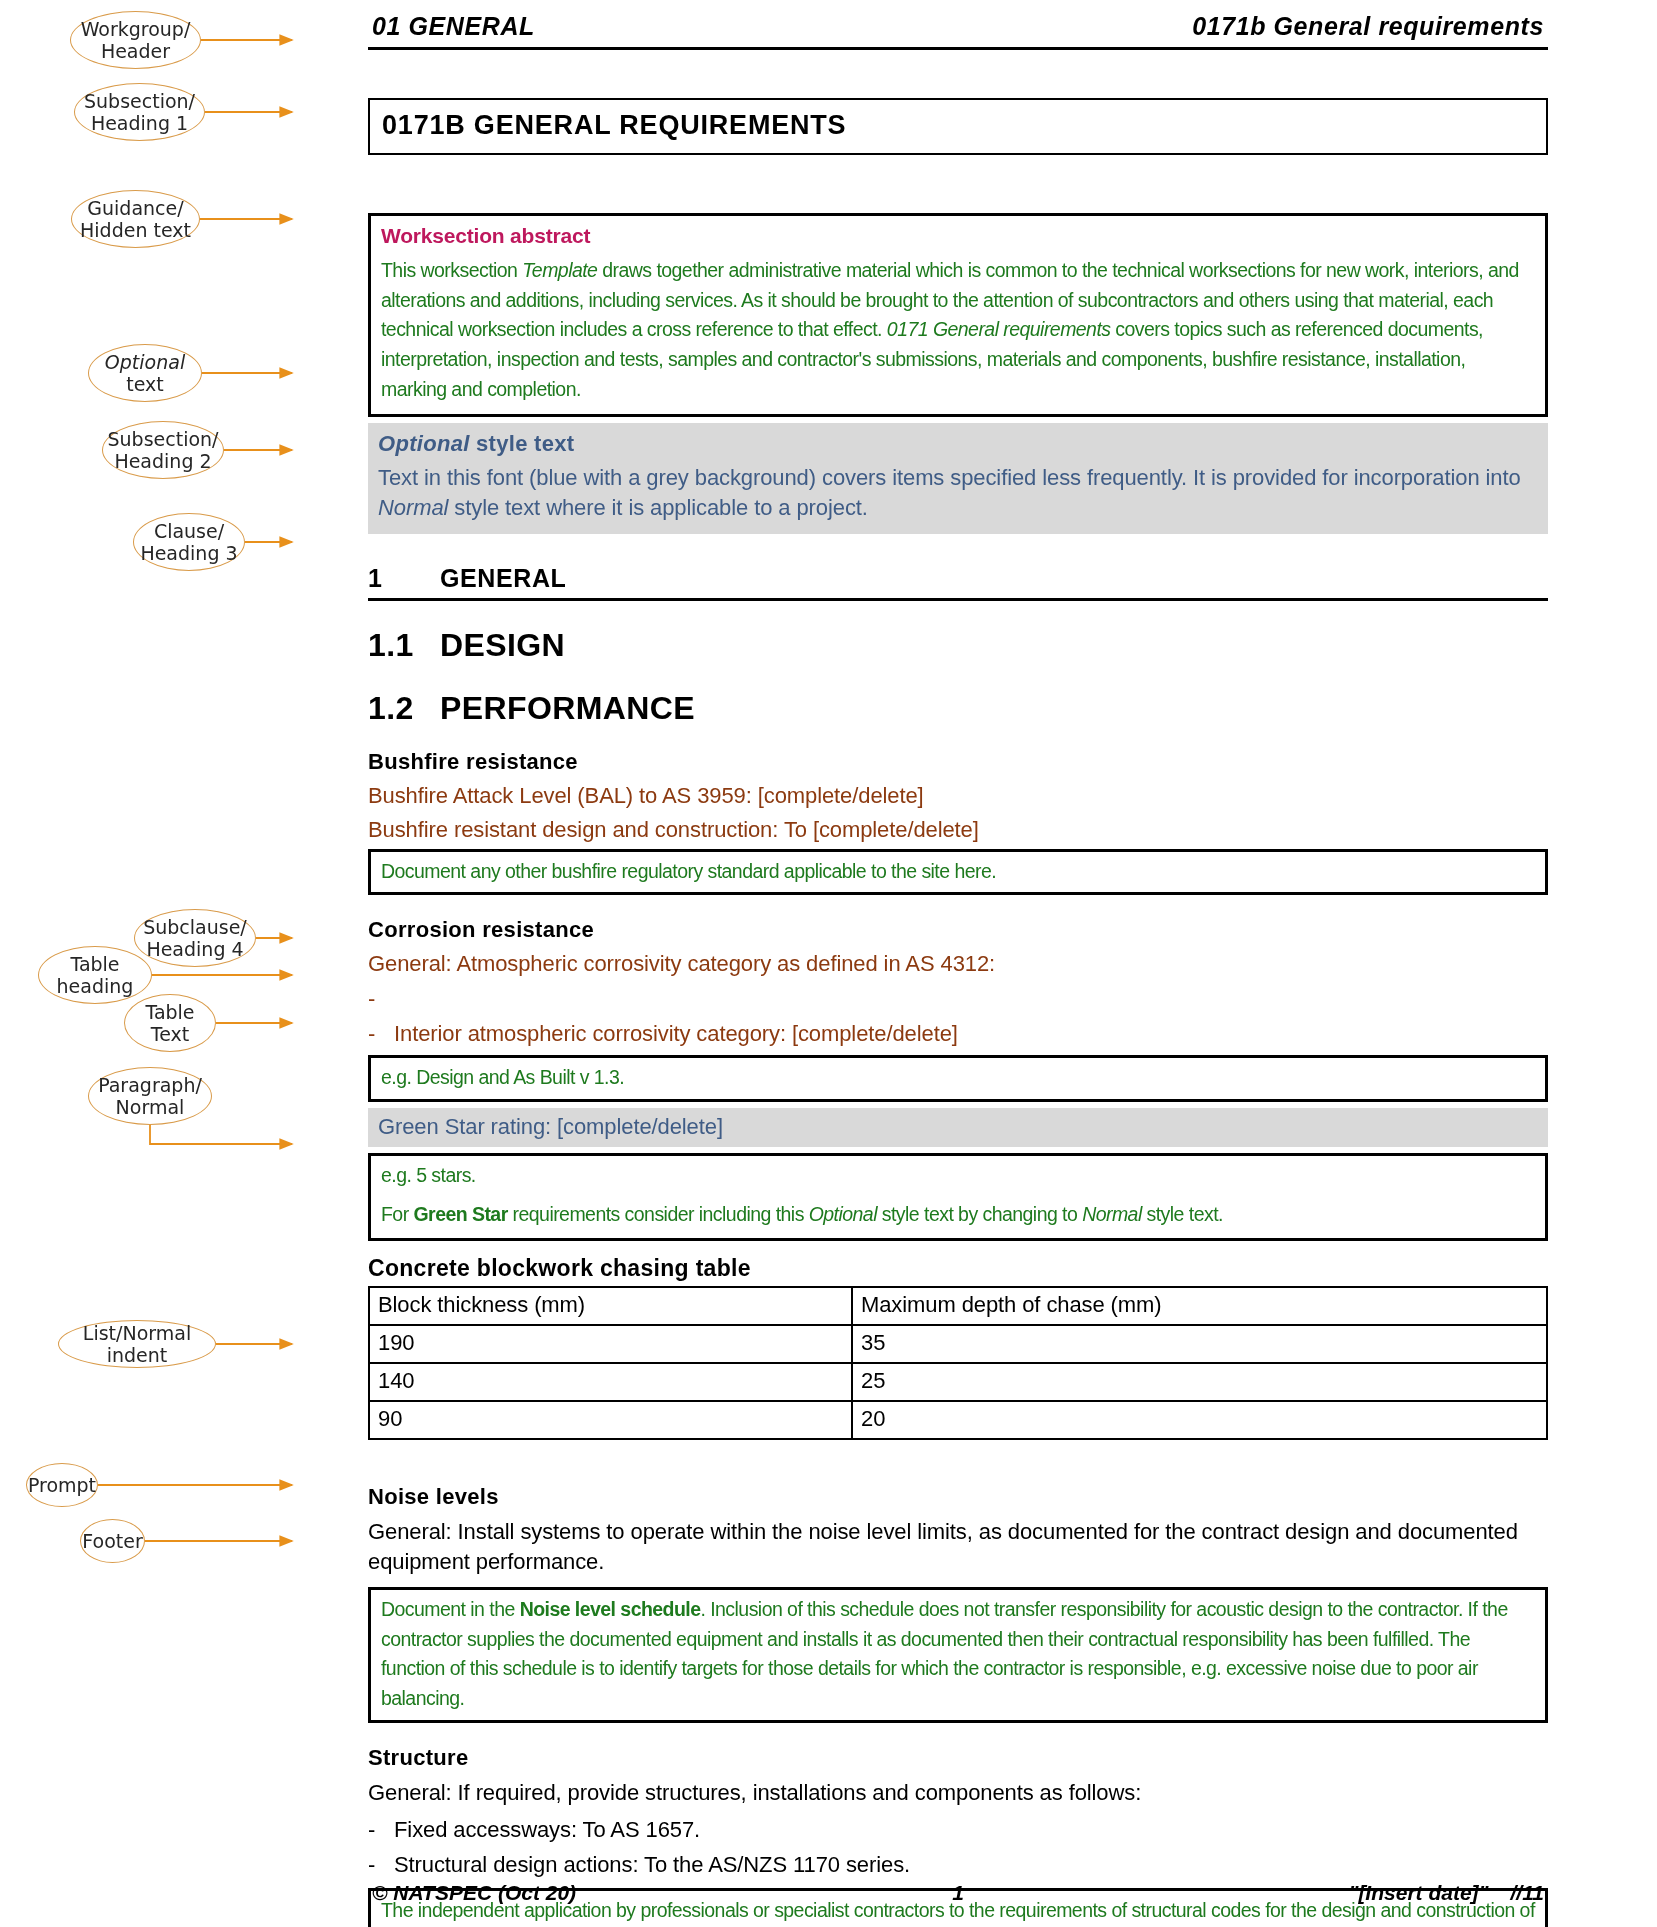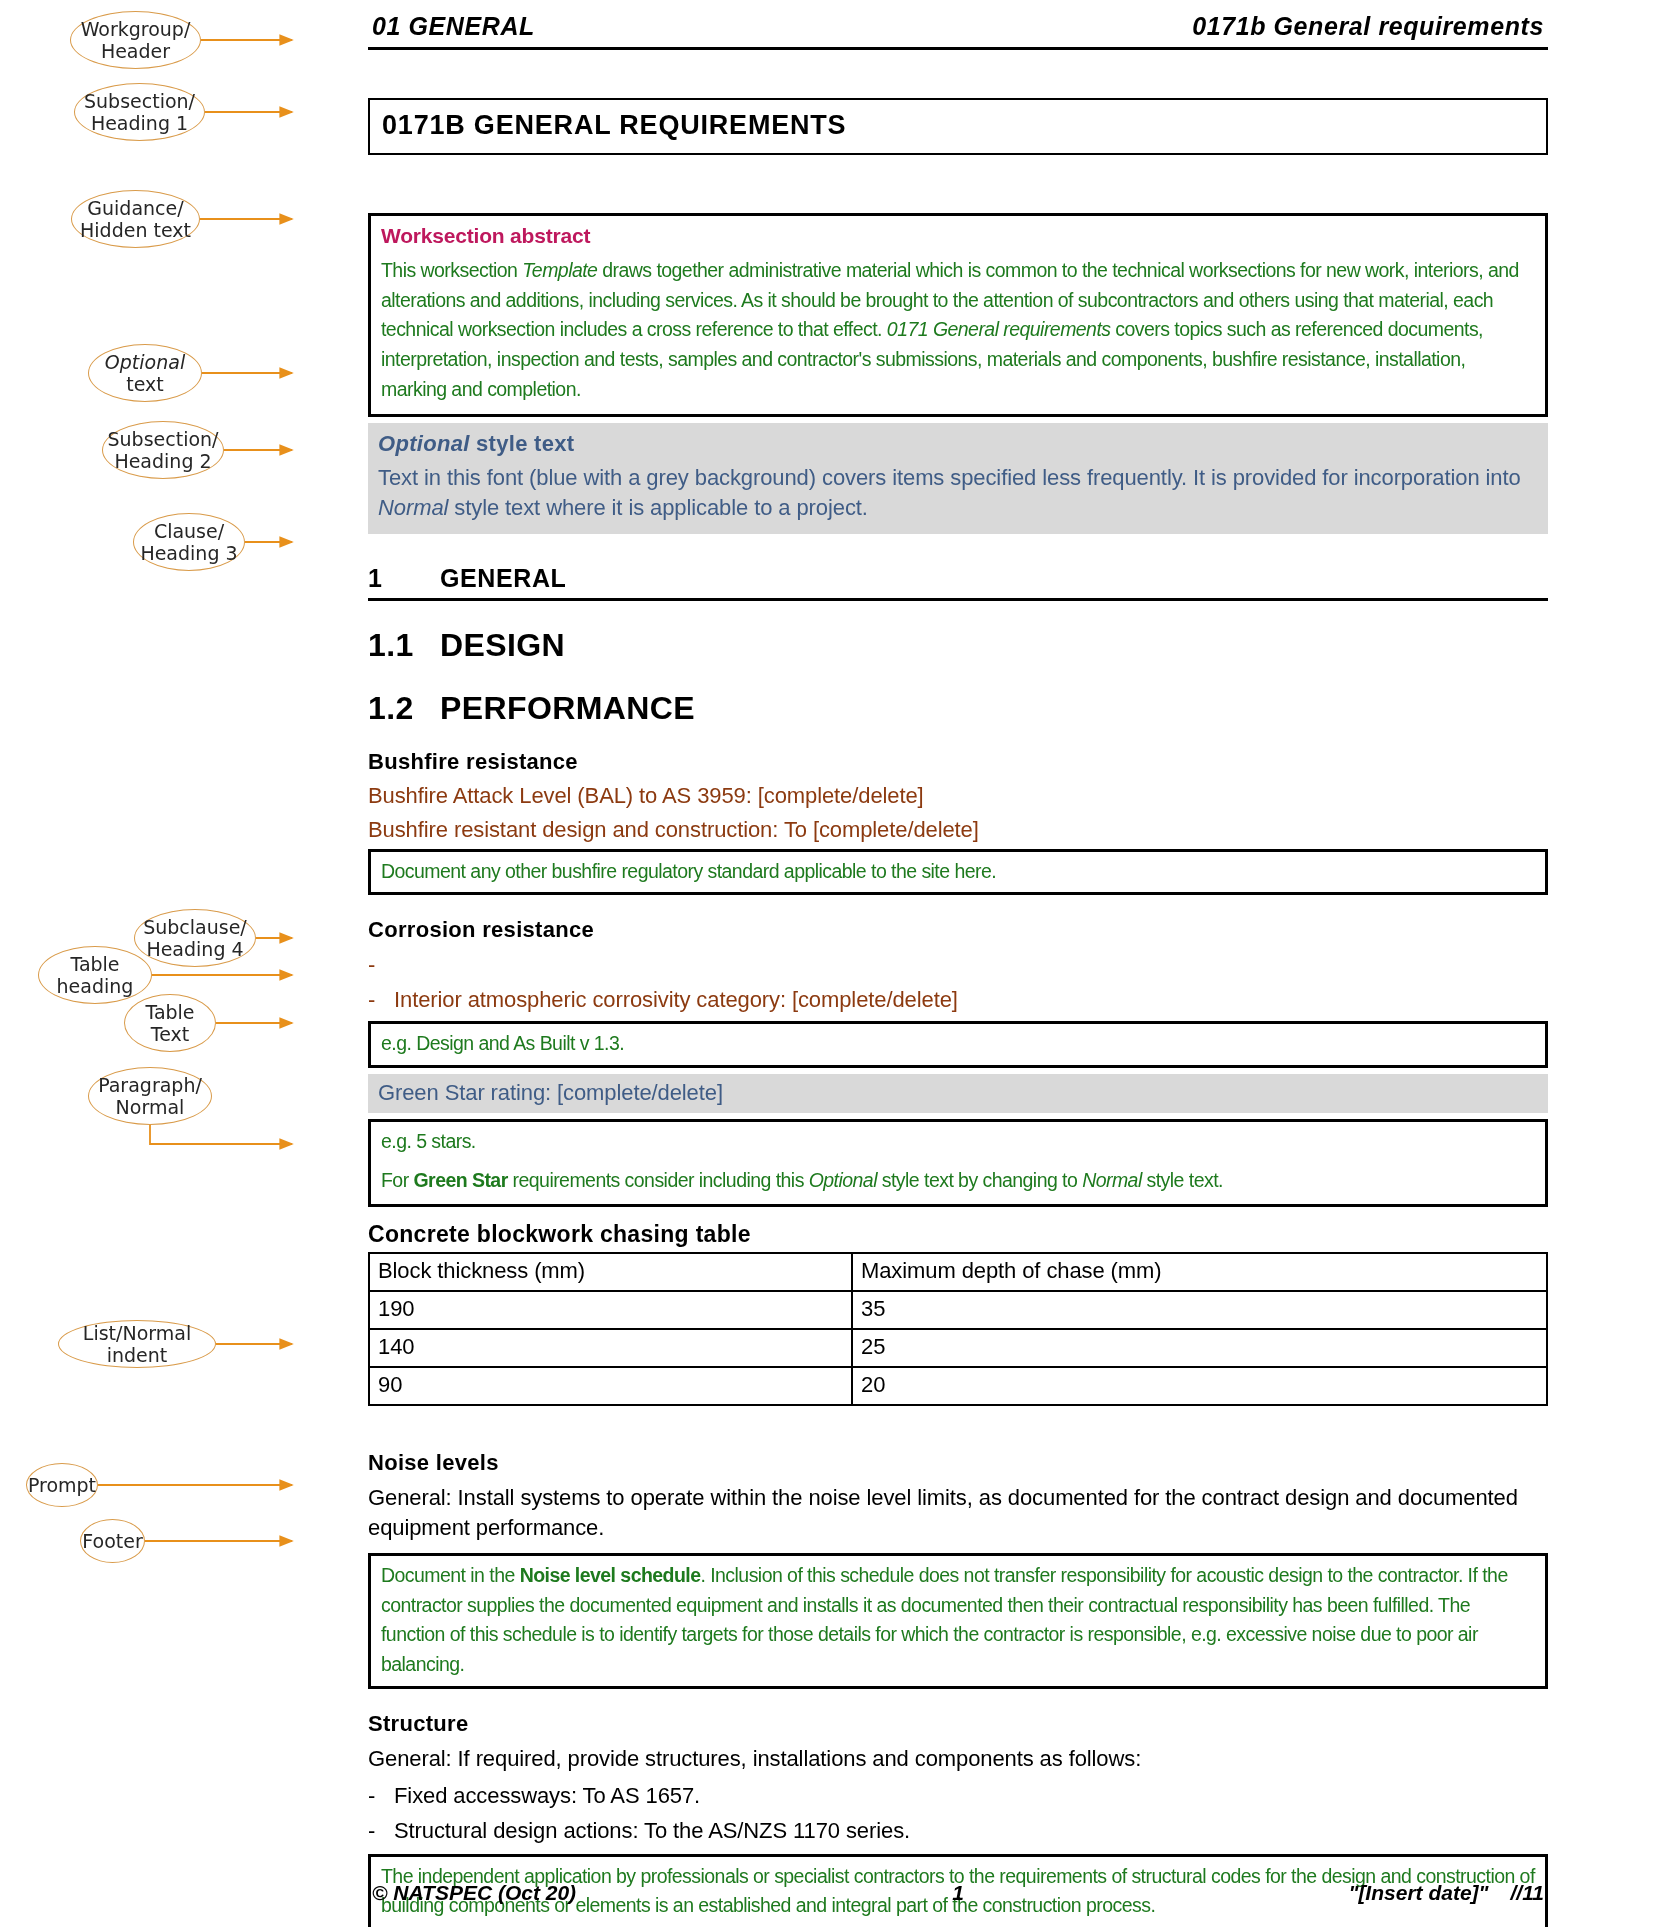--- a/index.html
+++ b/index.html
@@ -316,20 +316,21 @@
   </div>
 
   <div class="h4">Bushfire  resistance</div>
   <div class="prompt">Bushfire Attack Level (BAL) to AS 3959:  [complete/delete]</div>
   <div class="prompt">Bushfire resistant design and construction: To [complete/delete]</div>
   <div class="guidance-single">
     <div class="g-text">Document any other bushfire regulatory standard applicable to the site here.</div>
   </div>
 
   <div class="h4">Corrosion resistance</div>
+  <div class="prompt">General:  Atmospheric corrosivity category as defined in AS 4312:</div>
   <div class="listitem prompt-list">
     <div class="dash">-</div>
   </div>
   <div class="listitem prompt-list">
     <div class="dash">-</div>
     <div>Interior atmospheric corrosivity category: [complete/delete]</div>
   </div>
 
   <div class="guidance-single" style="margin-top:8px;">
     <div class="g-text">e.g. Design and As Built v 1.3.</div>

